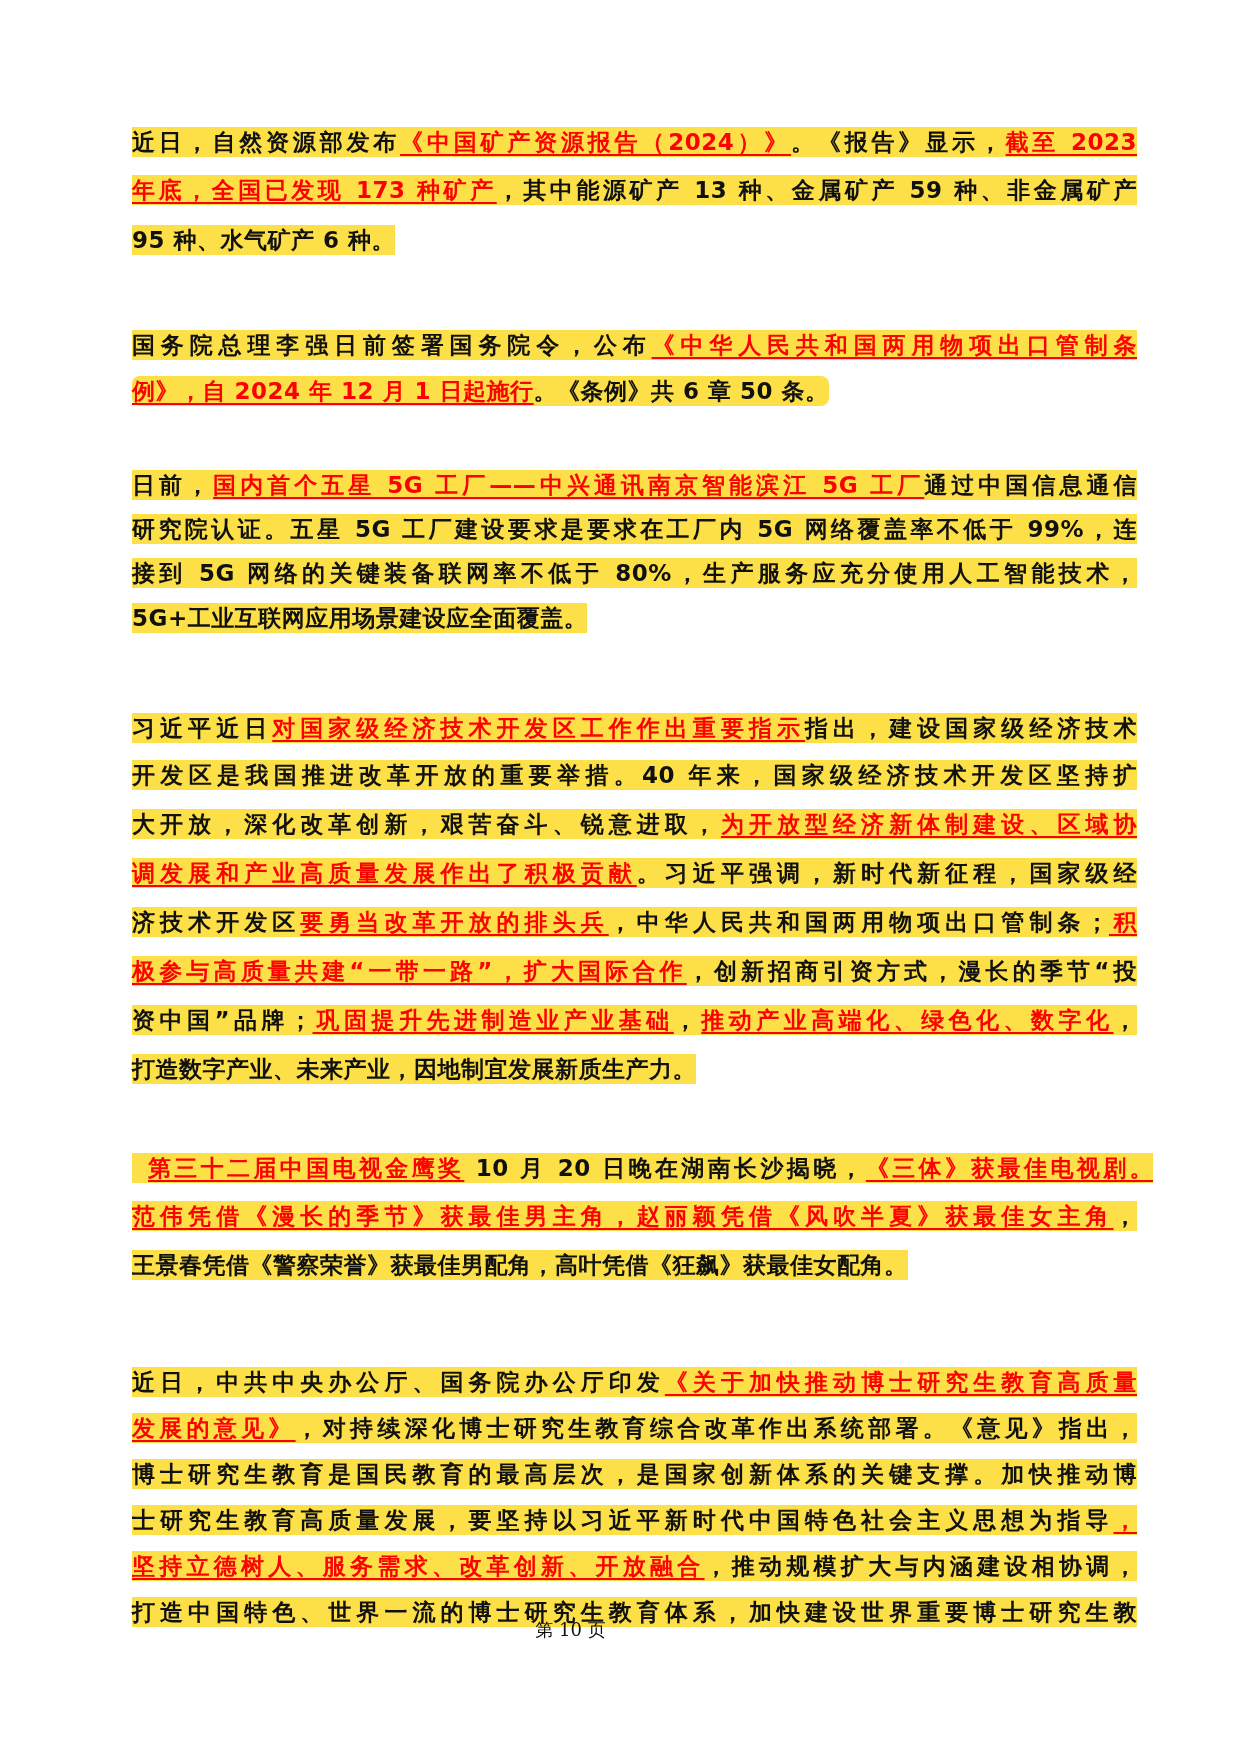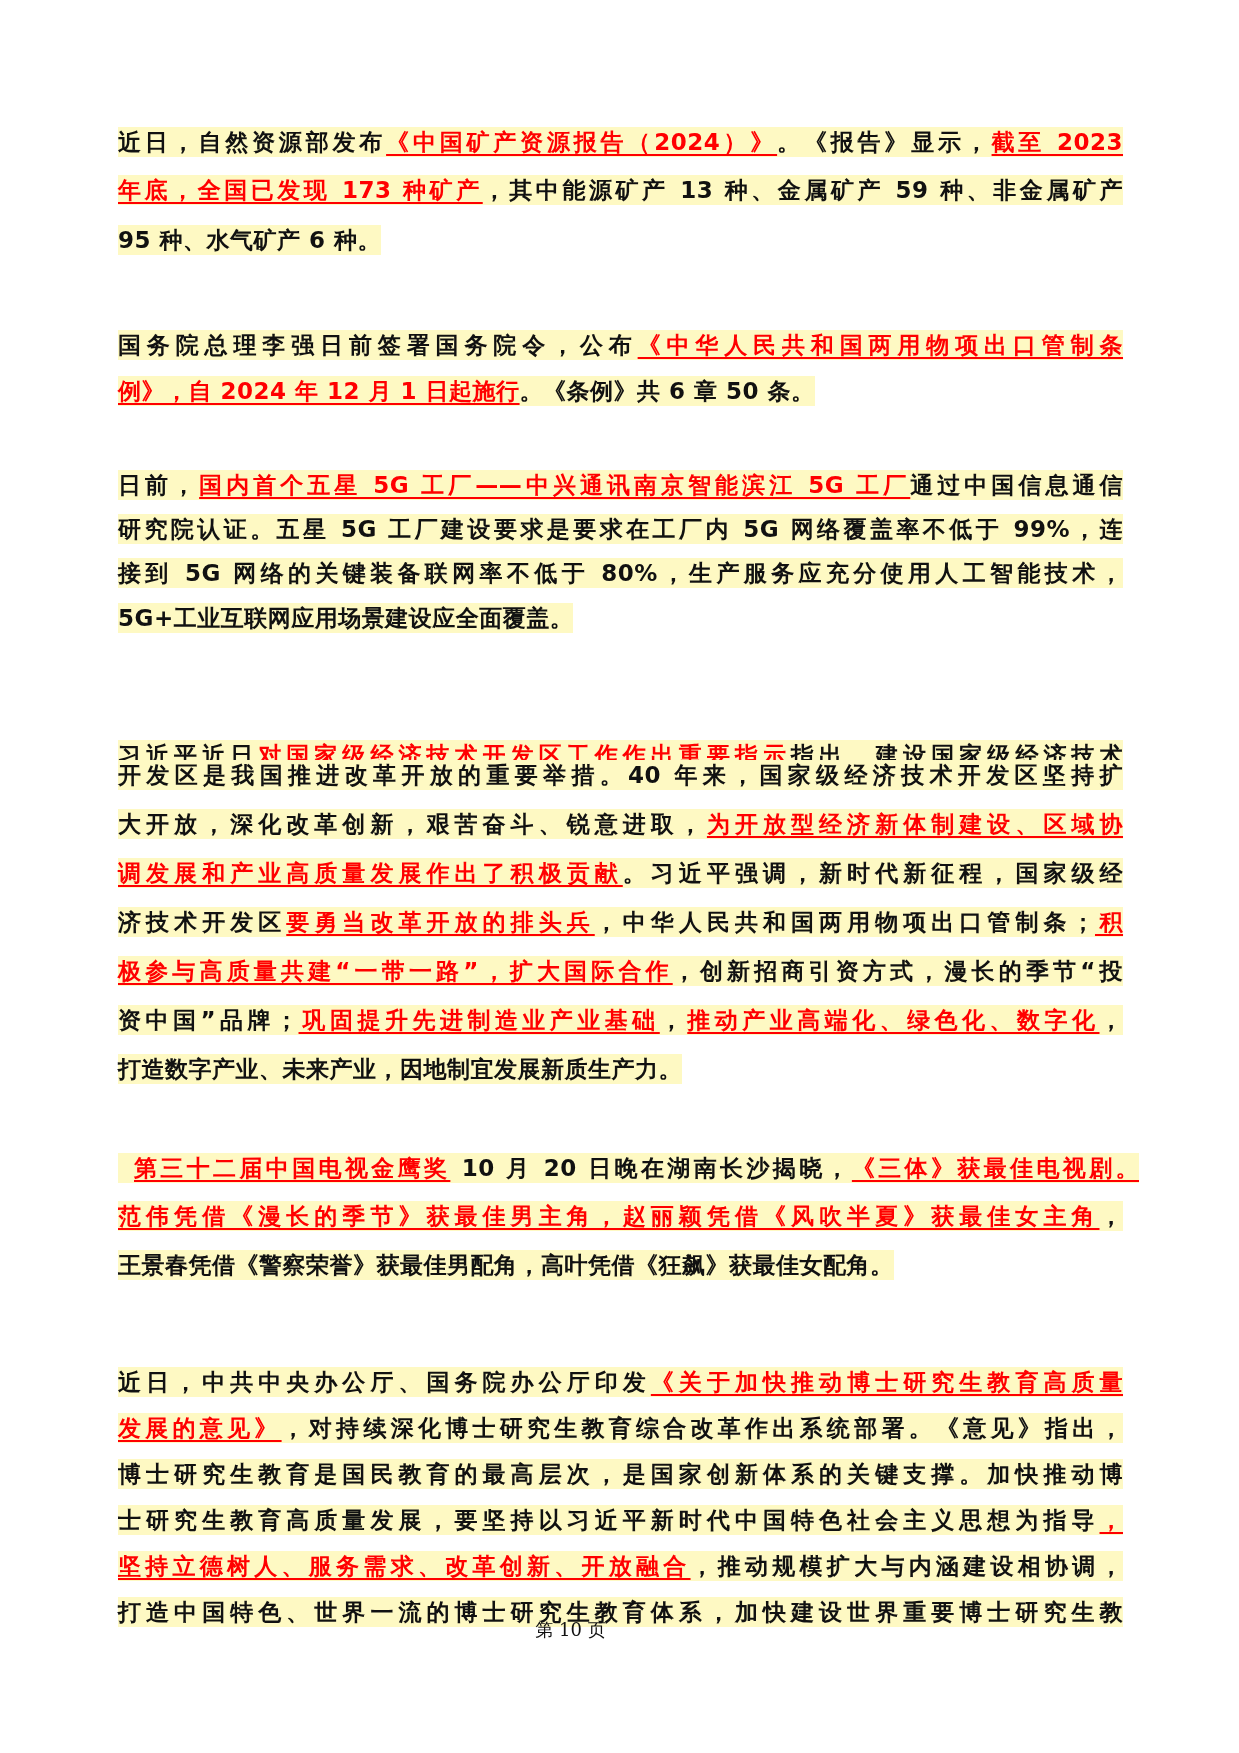--- a/index.html
+++ b/index.html
@@ -1,41 +1,41 @@
 <!DOCTYPE html>
 <html><head>
 <meta charset="utf-8">
 <style>
   html, body { margin:0; padding:0; background:#ffffff; }
   body { width:1239px; height:1753px; position:relative; overflow:hidden;
          font-family:"DejaVu Sans", "Liberation Sans", sans-serif; }
-  .line { position:absolute; left:118px; height:30px; line-height:30px;
+  .line { position:absolute; left:132px; height:30px; line-height:30px;
           font-size:23px; font-weight:bold; color:#111; white-space:nowrap;
-          background:#fef9c3; letter-spacing:0.5px; }
+          background:#fde047; letter-spacing:0.5px; }
   .line.full { width:1005px; text-align-last:justify; text-align:justify; }
   .seg { }
   .seg.hl { color:#ff0000; text-decoration:underline; text-decoration-color:#ff0000;
             text-decoration-thickness:2px; text-underline-offset:4px; }
   .footer { position:absolute; left:0; width:1141px; top:1618px; text-align:center;
             font-family:"DejaVu Serif", serif; font-size:18px; color:#111; }
 </style>
 </head>
 <body>
 
 <div id="doc">
     <div class="line full" style="top: 127px;"><span class="seg">近日，自然资源部发布</span><span class="seg hl">《中国矿产资源报告（2024）》</span><span class="seg">。《报告》显示，</span><span class="seg hl">截至 2023</span></div>
     <div class="line full" style="top: 175px;"><span class="seg hl">年底，全国已发现 173 种矿产</span><span class="seg">，其中能源矿产 13 种、金属矿产 59 种、非金属矿产</span></div>
     <div class="line" style="top: 225px;"><span class="seg">95 种、水气矿产 6 种。</span></div>
     <div class="line full" style="top: 330px;"><span class="seg">国务院总理李强日前签署国务院令，公布</span><span class="seg hl">《中华人民共和国两用物项出口管制条</span></div>
-    <div class="line" style="top: 376px;"><span class="seg hl">例》，自 2024 年 12 月 1 日起施行</span><span class="seg">。《条例》共 6 章 50 条。</span></div>
+    <div class="line" style="top: 376px; border-radius: 8px;"><span class="seg hl">例》，自 2024 年 12 月 1 日起施行</span><span class="seg">。《条例》共 6 章 50 条。</span></div>
     <div class="line full" style="top: 470px;"><span class="seg">日前，</span><span class="seg hl">国内首个五星 5G 工厂——中兴通讯南京智能滨江 5G 工厂</span><span class="seg">通过中国信息通信</span></div>
     <div class="line full" style="top: 514px;"><span class="seg">研究院认证。五星 5G 工厂建设要求是要求在工厂内 5G 网络覆盖率不低于 99%，连</span></div>
     <div class="line full" style="top: 558px;"><span class="seg">接到 5G 网络的关键装备联网率不低于 80%，生产服务应充分使用人工智能技术，</span></div>
     <div class="line" style="top: 603px; text-align: right;"><span class="seg">5G+工业互联网应用场景建设应全面覆盖。</span></div>
-    <div class="line full" style="top: 713px; margin-top: 27px;"><span class="seg">习近平近日</span><span class="seg hl">对国家级经济技术开发区工作作出重要指示</span><span class="seg">指出，建设国家级经济技术</span></div>
+    <div class="line full" style="top: 713px;"><span class="seg">习近平近日</span><span class="seg hl">对国家级经济技术开发区工作作出重要指示</span><span class="seg">指出，建设国家级经济技术</span></div>
     <div class="line full" style="top: 760px;"><span class="seg">开发区是我国推进改革开放的重要举措。40 年来，国家级经济技术开发区坚持扩</span></div>
     <div class="line full" style="top: 809px;"><span class="seg">大开放，深化改革创新，艰苦奋斗、锐意进取，</span><span class="seg hl">为开放型经济新体制建设、区域协</span></div>
     <div class="line full" style="top: 858px;"><span class="seg hl">调发展和产业高质量发展作出了积极贡献</span><span class="seg">。习近平强调，新时代新征程，国家级经</span></div>
     <div class="line full" style="top: 907px;"><span class="seg">济技术开发区</span><span class="seg hl">要勇当改革开放的排头兵</span><span class="seg">，中华人民共和国两用物项出口管制条；</span><span class="seg hl">积</span></div>
     <div class="line full" style="top: 956px;"><span class="seg hl">极参与高质量共建“一带一路”，扩大国际合作</span><span class="seg">，创新招商引资方式，漫长的季节“投</span></div>
     <div class="line full" style="top: 1005px;"><span class="seg">资中国”品牌；</span><span class="seg hl">巩固提升先进制造业产业基础</span><span class="seg">，</span><span class="seg hl">推动产业高端化、绿色化、数字化</span><span class="seg">，</span></div>
     <div class="line" style="top: 1054px;"><span class="seg">打造数字产业、未来产业，因地制宜发展新质生产力。</span></div>
     <div class="line full" style="top: 1153px; padding-left: 16px;"><span class="seg hl">第三十二届中国电视金鹰奖</span><span class="seg"> 10 月 20 日晚在湖南长沙揭晓，</span><span class="seg hl">《三体》获最佳电视剧。</span></div>
     <div class="line full" style="top: 1201px;"><span class="seg hl">范伟凭借《漫长的季节》获最佳男主角，赵丽颖凭借《风吹半夏》获最佳女主角</span><span class="seg">，</span></div>
     <div class="line" style="top: 1250px;"><span class="seg">王景春凭借《警察荣誉》获最佳男配角，高叶凭借《狂飙》获最佳女配角。</span></div>

